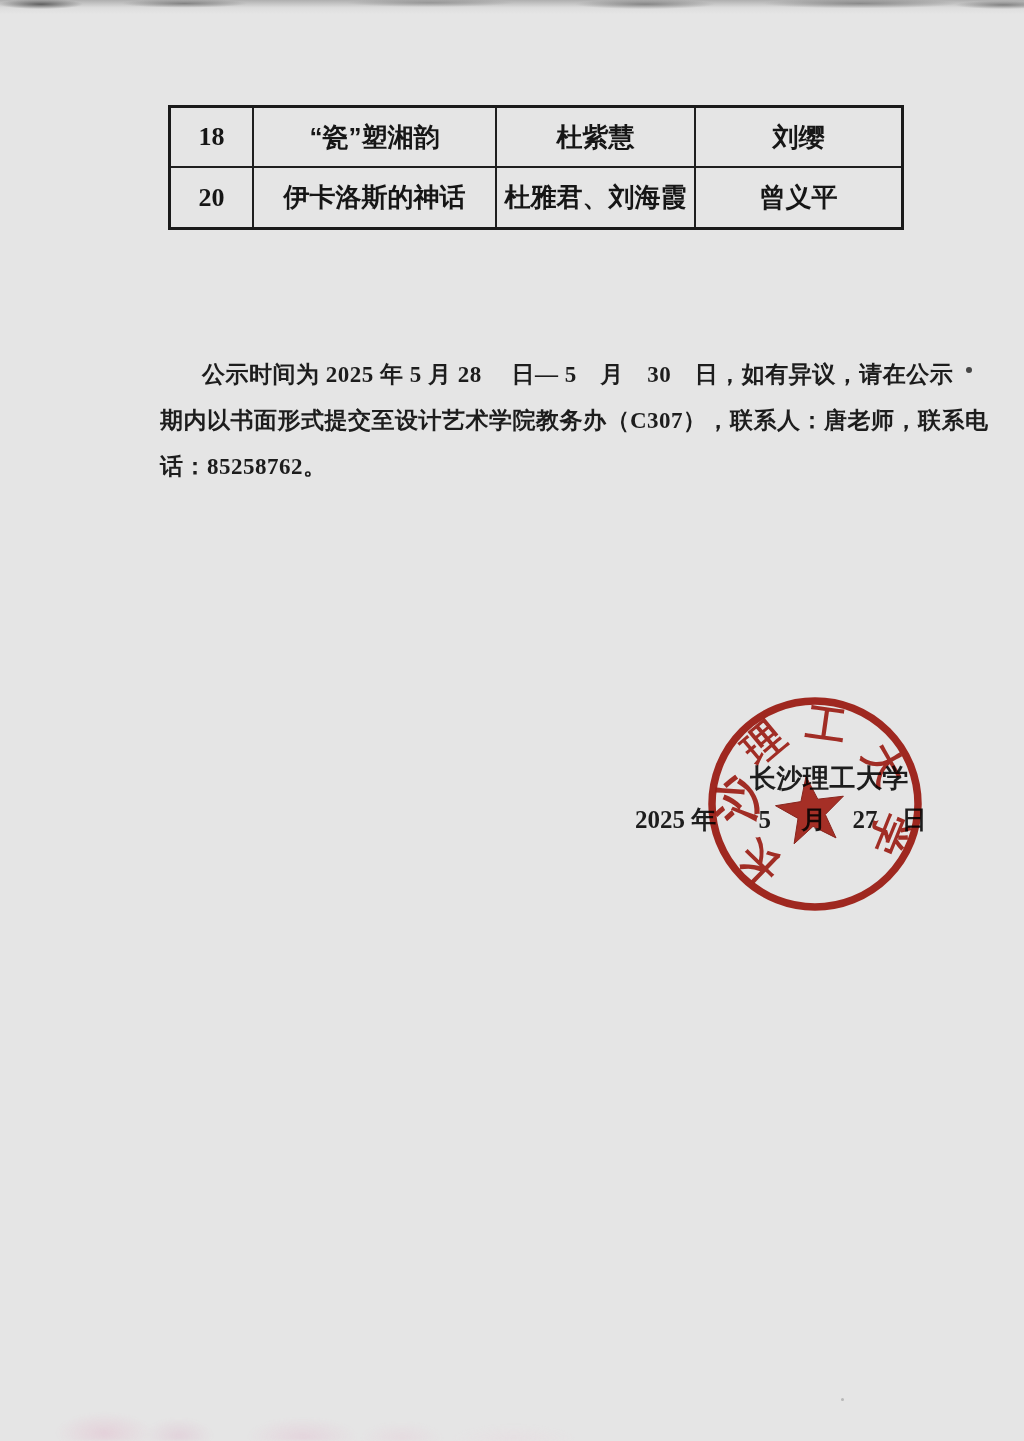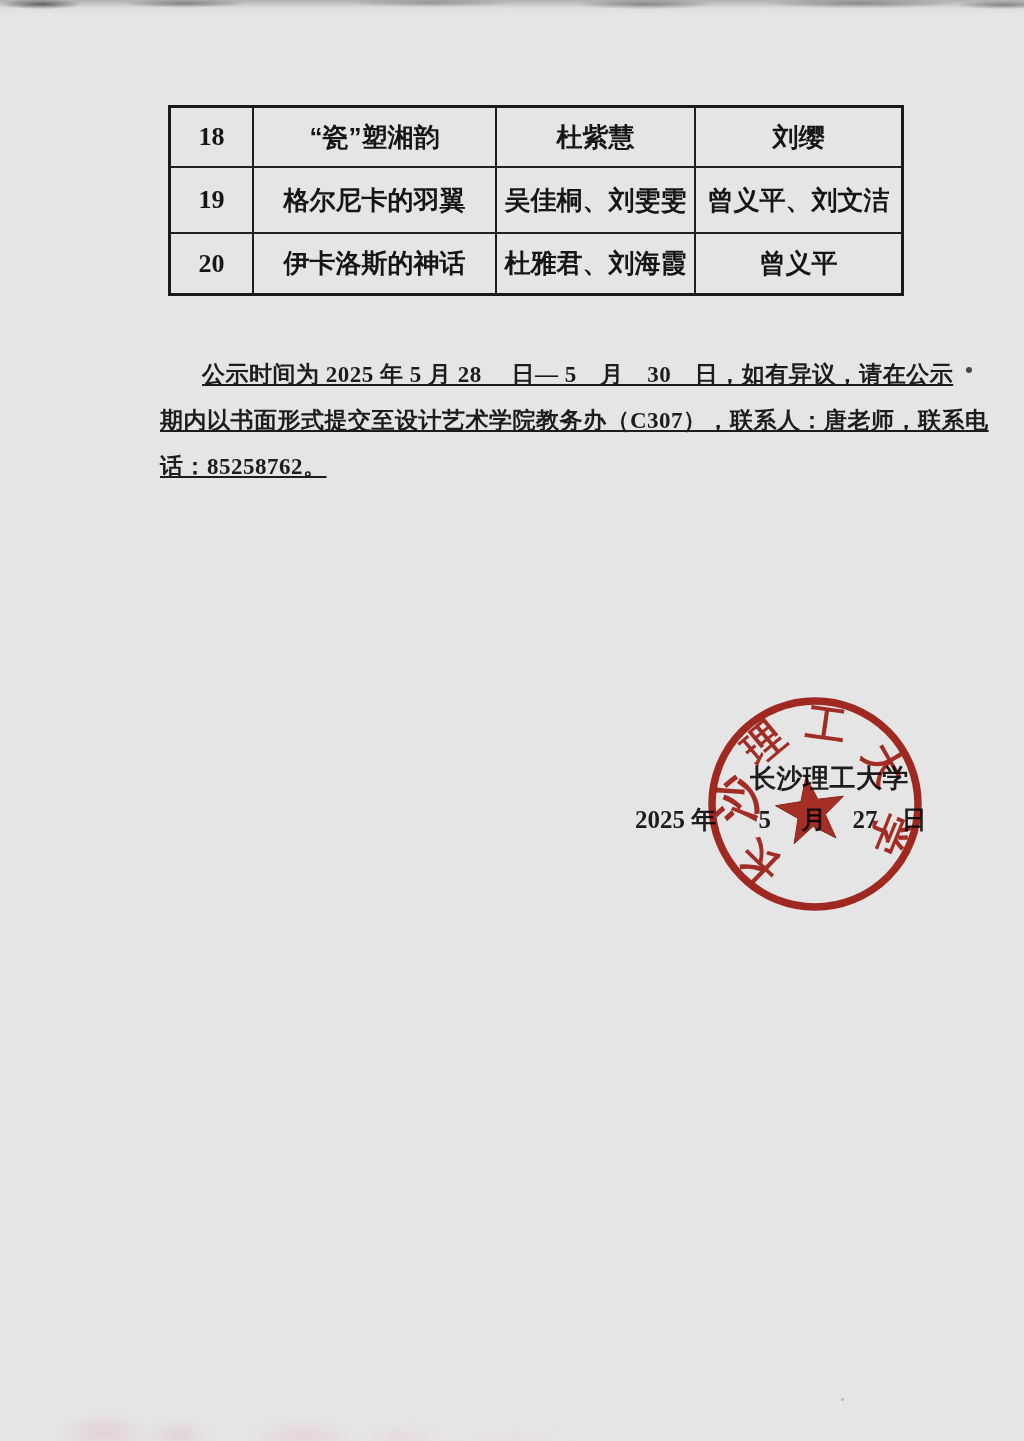--- a/index.html
+++ b/index.html
@@ -57,21 +57,21 @@
   td.c-students{width:189px;font-family:Liberation Mono, monospace;}
   td.c-advisors{width:197px;}
   tr.r1 td{height:58px;}
   tr.r2 td{height:64px;}
   tr.r3 td{height:59px;}
 
   
   .notice{
     position:absolute;left:160px;top:352px;width:760px;
     font-size:23px;font-weight:bold;line-height:46px;
-    letter-spacing:.5px;white-space:nowrap;text-decoration:underline;
+    letter-spacing:.5px;white-space:nowrap;
   }
   .notice .indent{padding-left:42px;}
 
   
   .sig-org{
     position:absolute;left:750px;top:761px;
     font-size:26px;font-weight:600;letter-spacing:.5px;
     z-index:1;white-space:nowrap;
   }
   .sig-date{
@@ -101,26 +101,20 @@
 
   <div class="scan-top"></div>
 
   <table class="results">
     <tbody>
       <tr class="r1">
         <td class="c-no">18</td>
         <td class="c-title">“瓷”塑湘韵</td>
         <td class="c-students">杜紫慧</td>
         <td class="c-advisors">刘缨</td>
-      </tr>
-      <tr class="r2">
-        <td class="c-no">19</td>
-        <td class="c-title">格尔尼卡的羽翼</td>
-        <td class="c-students">吴佳桐、刘雯雯</td>
-        <td class="c-advisors">曾义平、刘文洁</td>
       </tr>
       <tr class="r3">
         <td class="c-no">20</td>
         <td class="c-title">伊卡洛斯的神话</td>
         <td class="c-students">杜雅君、刘海霞</td>
         <td class="c-advisors">曾义平</td>
       </tr>
     </tbody>
   </table>
 

